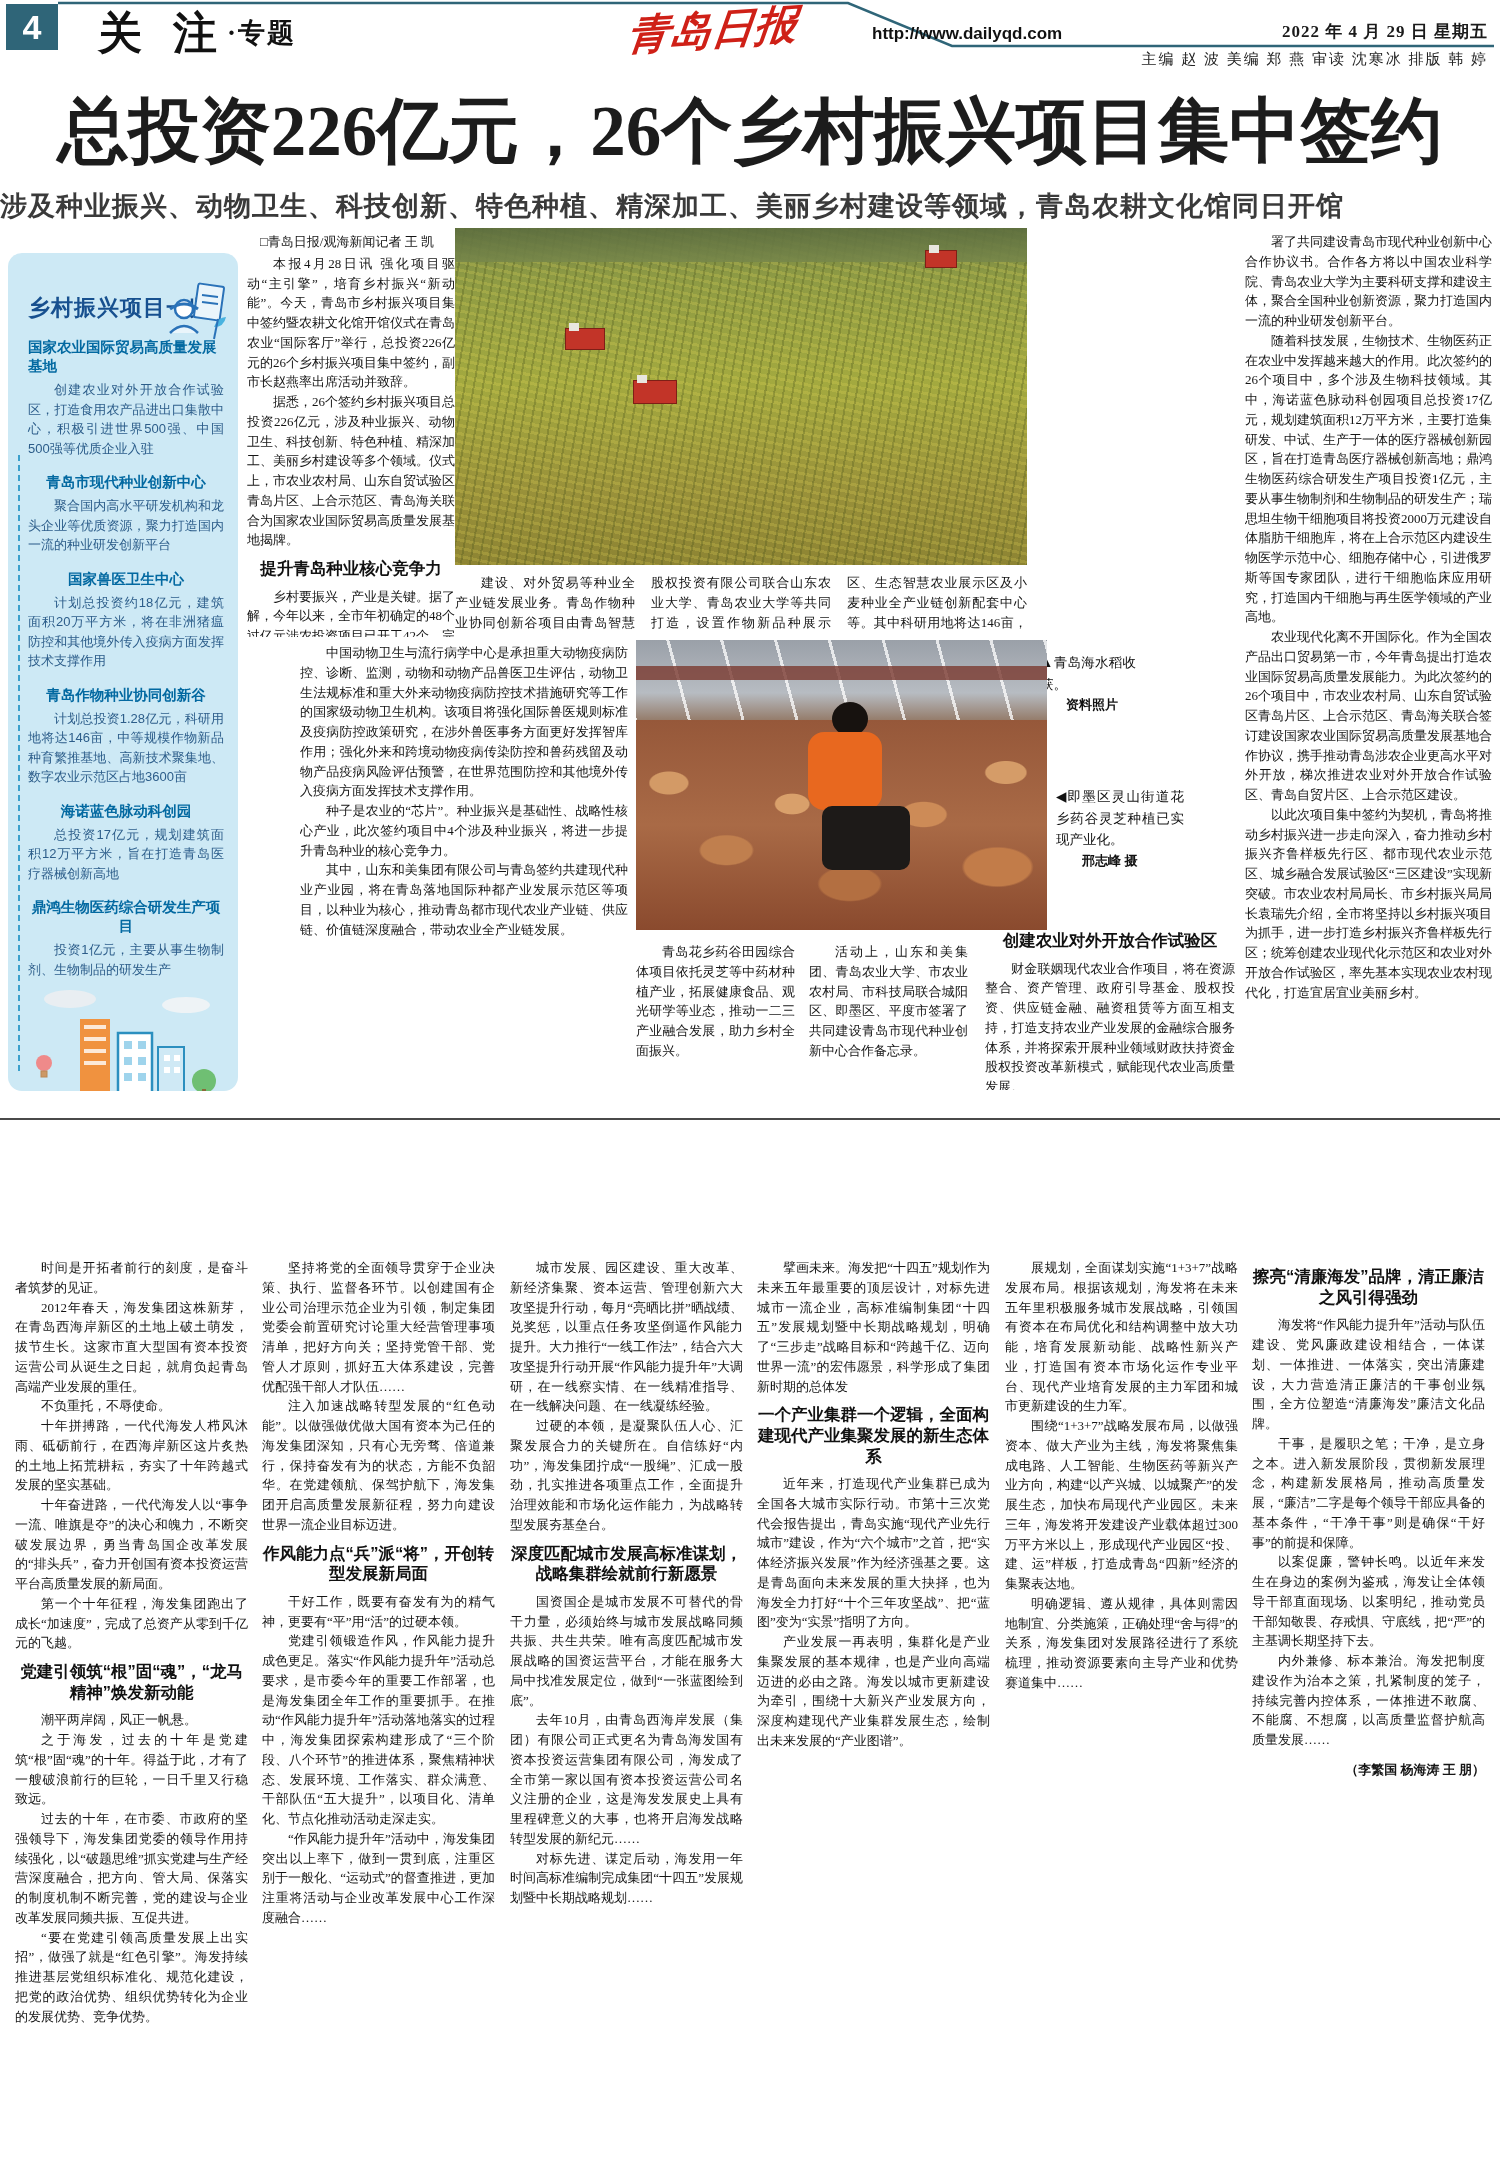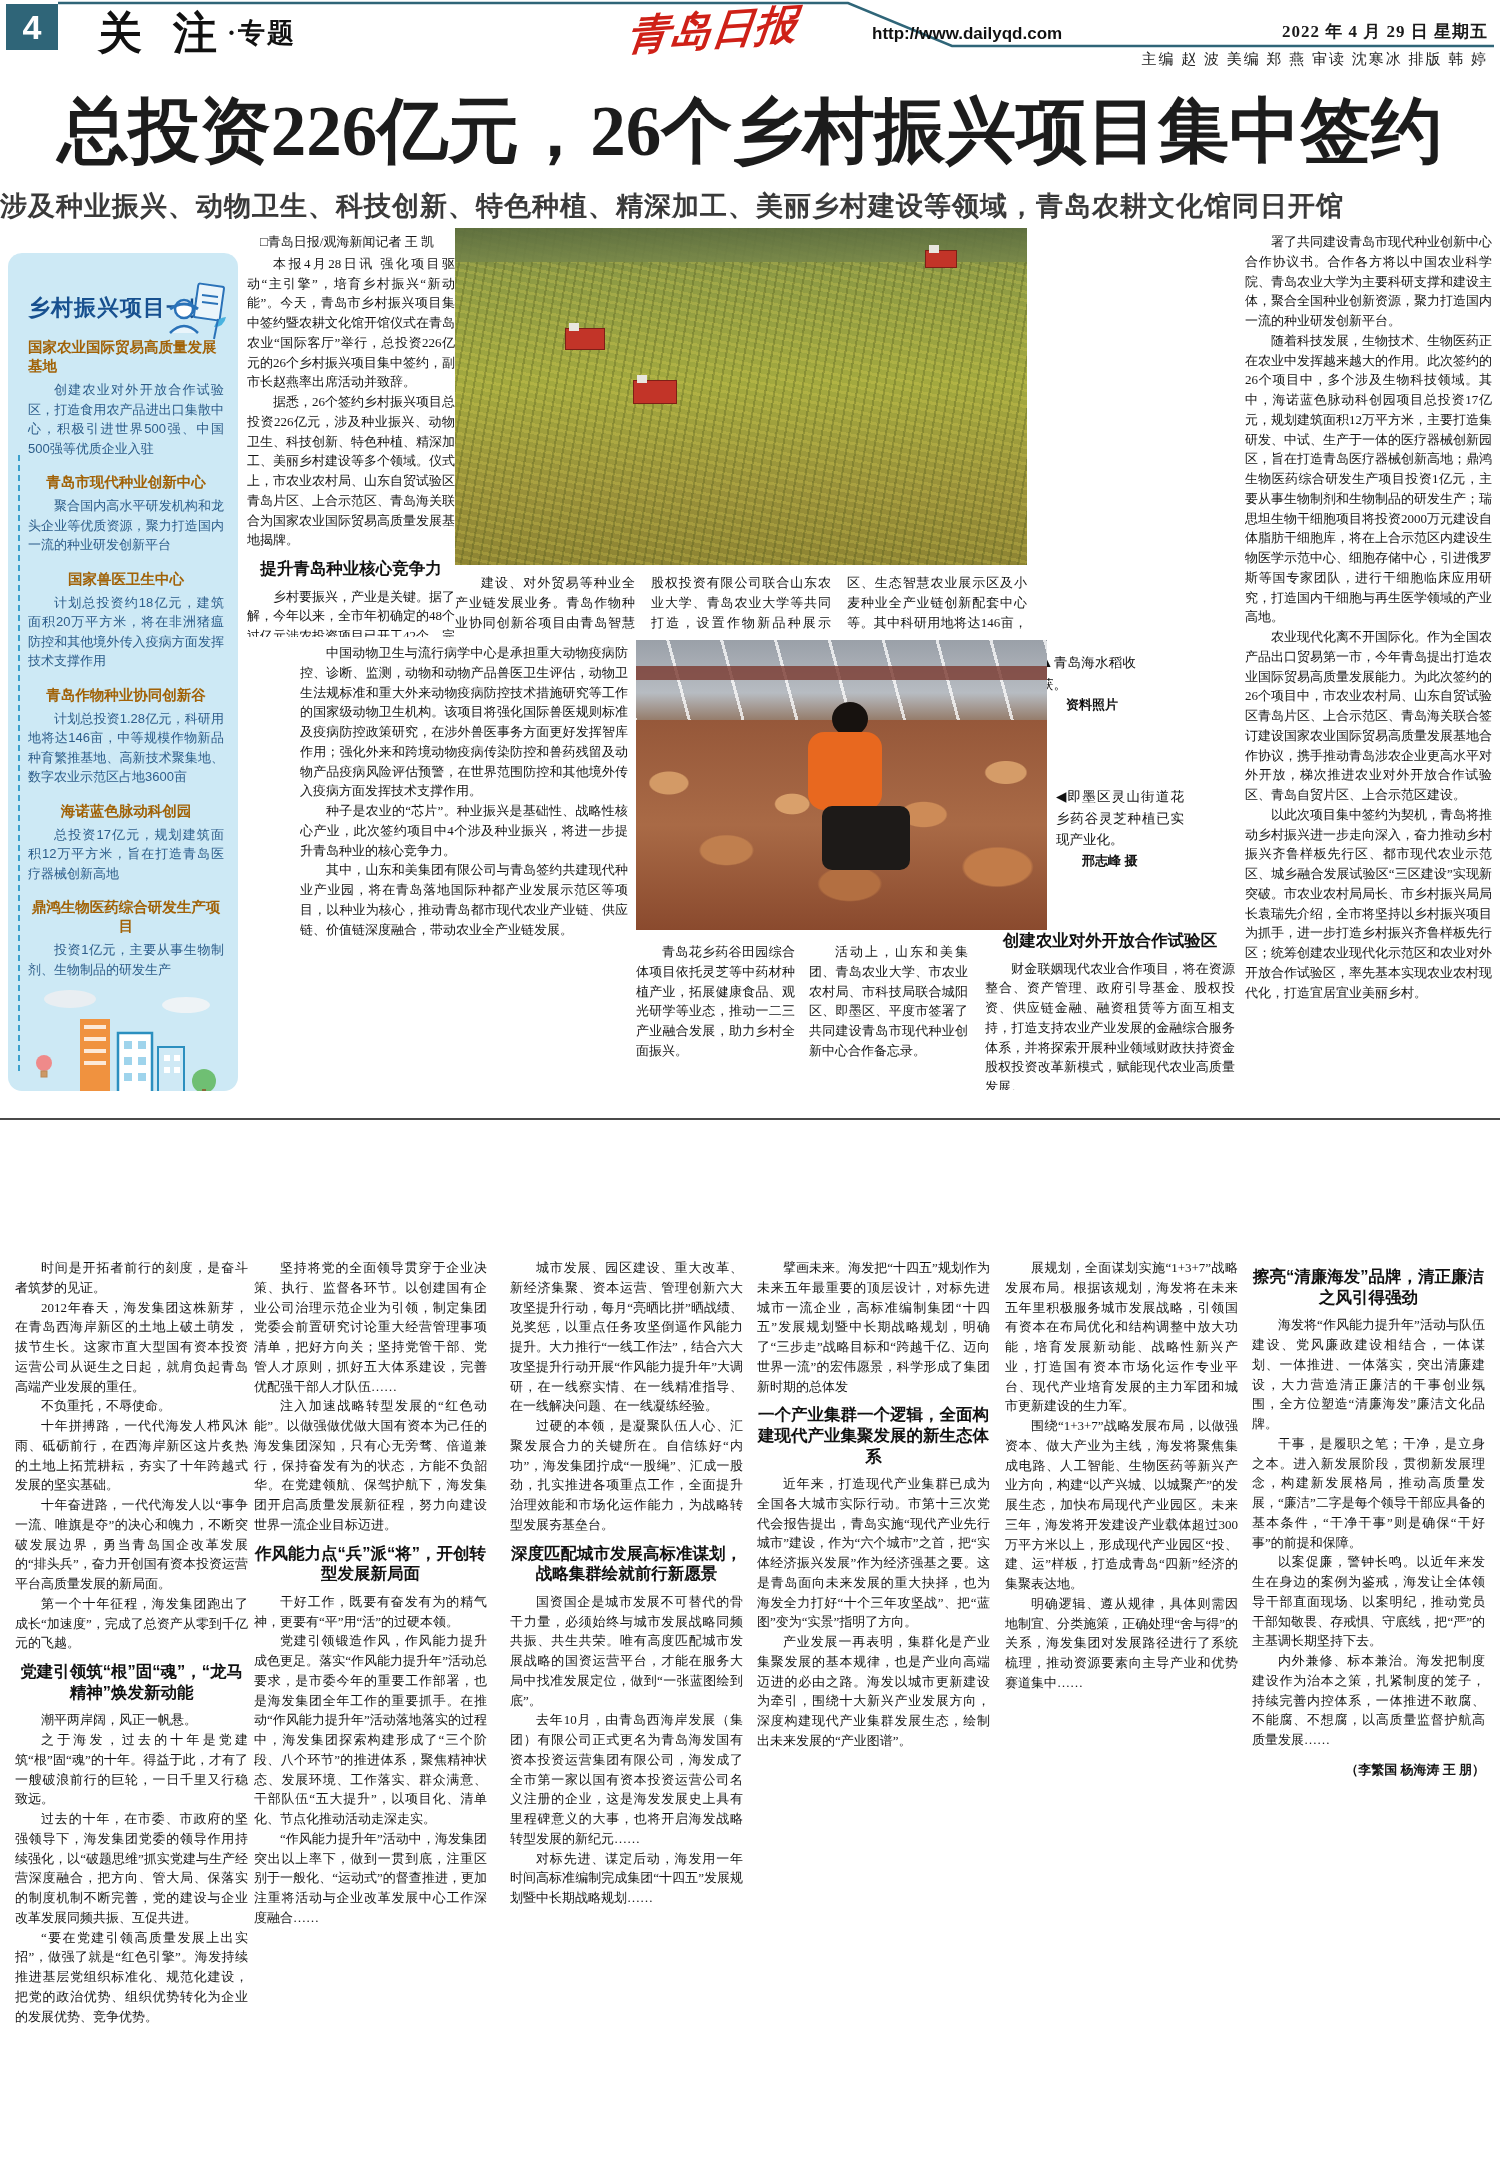--- a/index.html
+++ b/index.html
@@ -27,21 +27,21 @@
   .reporter{margin:0 0 2px 0;text-indent:1em;}
   .colsub{margin:8px 0;font-size:16.5px;font-weight:bold;text-align:center;color:#111;
           font-family:"Liberation Sans",sans-serif;line-height:1.25;}
   .colsub:empty{display:none;}
   
   .sidebox{left:8px;top:253px;width:230px;height:838px;background:#cde9f5;border-radius:14px;
            font-family:"Liberation Sans",sans-serif;overflow:hidden;}
   .sidebox .inner{position:relative;padding:40px 14px 0 20px;}
   .side-title{font-size:22px;font-weight:900;color:#17508f;letter-spacing:1px;}
   .side-item{margin-top:15px;}
-  .side-h{color:#a16207;font-weight:bold;font-size:14.5px;text-align:center;margin:0 0 4px 0;}
+  .side-h{color:#0369a1;font-weight:bold;font-size:14.5px;text-align:center;margin:0 0 4px 0;}
   .side-h.first{text-align:left;}
   .side-b{color:#2c5d8a;font-size:13px;line-height:1.5;text-indent:2em;margin:0;text-align:justify;}
   .side-dash{left:18px;top:455px;height:616px;width:0;border-left:2px dashed #3aa0cc;}
   
   .photo1{left:455px;top:228px;width:572px;height:337px;overflow:hidden;
     background:
       repeating-linear-gradient(100deg, rgba(70,80,25,.28) 0 2px, rgba(0,0,0,0) 2px 9px),
       repeating-linear-gradient(12deg, rgba(235,220,90,.20) 0 3px, rgba(0,0,0,0) 3px 8px),
       linear-gradient(180deg,#6e7e46 0%,#8d9a44 14%,#a3a93f 46%,#99913a 78%,#8d8433 100%);}
   .p1top{position:absolute;left:0;top:0;width:100%;height:34px;
@@ -261,21 +261,21 @@
         <p class="bp">第一个十年征程，海发集团跑出了成长“加速度”，完成了总资产从零到千亿元的飞越。</p>
       </div>
     <h3 class="colsub">党建引领筑“根”固“魂”，“龙马精神”焕发新动能</h3>
     <div>
         <p class="bp">潮平两岸阔，风正一帆悬。</p>
         <p class="bp">之于海发，过去的十年是党建筑“根”固“魂”的十年。得益于此，才有了一艘破浪前行的巨轮，一日千里又行稳致远。</p>
         <p class="bp">过去的十年，在市委、市政府的坚强领导下，海发集团党委的领导作用持续强化，以“破题思维”抓实党建与生产经营深度融合，把方向、管大局、保落实的制度机制不断完善，党的建设与企业改革发展同频共振、互促共进。</p>
         <p class="bp">“要在党建引领高质量发展上出实招”，做强了就是“红色引擎”。海发持续推进基层党组织标准化、规范化建设，把党的政治优势、组织优势转化为企业的发展优势、竞争优势。</p>
       </div>
   </div>
-  <div class="abs a2col" style="left:254px;">
+  <div class="abs a2col" style="left:262px;">
     <div>
         <p class="bp">坚持将党的全面领导贯穿于企业决策、执行、监督各环节。以创建国有企业公司治理示范企业为引领，制定集团党委会前置研究讨论重大经营管理事项清单，把好方向关；坚持党管干部、党管人才原则，抓好五大体系建设，完善优配强干部人才队伍……</p>
         <p class="bp">注入加速战略转型发展的“红色动能”。以做强做优做大国有资本为己任的海发集团深知，只有心无旁骛、倍道兼行，保持奋发有为的状态，方能不负韶华。在党建领航、保驾护航下，海发集团开启高质量发展新征程，努力向建设世界一流企业目标迈进。</p>
       </div>
     <h3 class="colsub">作风能力点“兵”派“将”，开创转型发展新局面</h3>
     <div>
         <p class="bp">干好工作，既要有奋发有为的精气神，更要有“平”用“活”的过硬本领。</p>
         <p class="bp">党建引领锻造作风，作风能力提升成色更足。落实“作风能力提升年”活动总要求，是市委今年的重要工作部署，也是海发集团全年工作的重要抓手。在推动“作风能力提升年”活动落地落实的过程中，海发集团探索构建形成了“三个阶段、八个环节”的推进体系，聚焦精神状态、发展环境、工作落实、群众满意、干部队伍“五大提升”，以项目化、清单化、节点化推动活动走深走实。</p>
         <p class="bp">“作风能力提升年”活动中，海发集团突出以上率下，做到一贯到底，注重区别于一般化、“运动式”的督查推进，更加注重将活动与企业改革发展中心工作深度融合……</p>
       </div>

